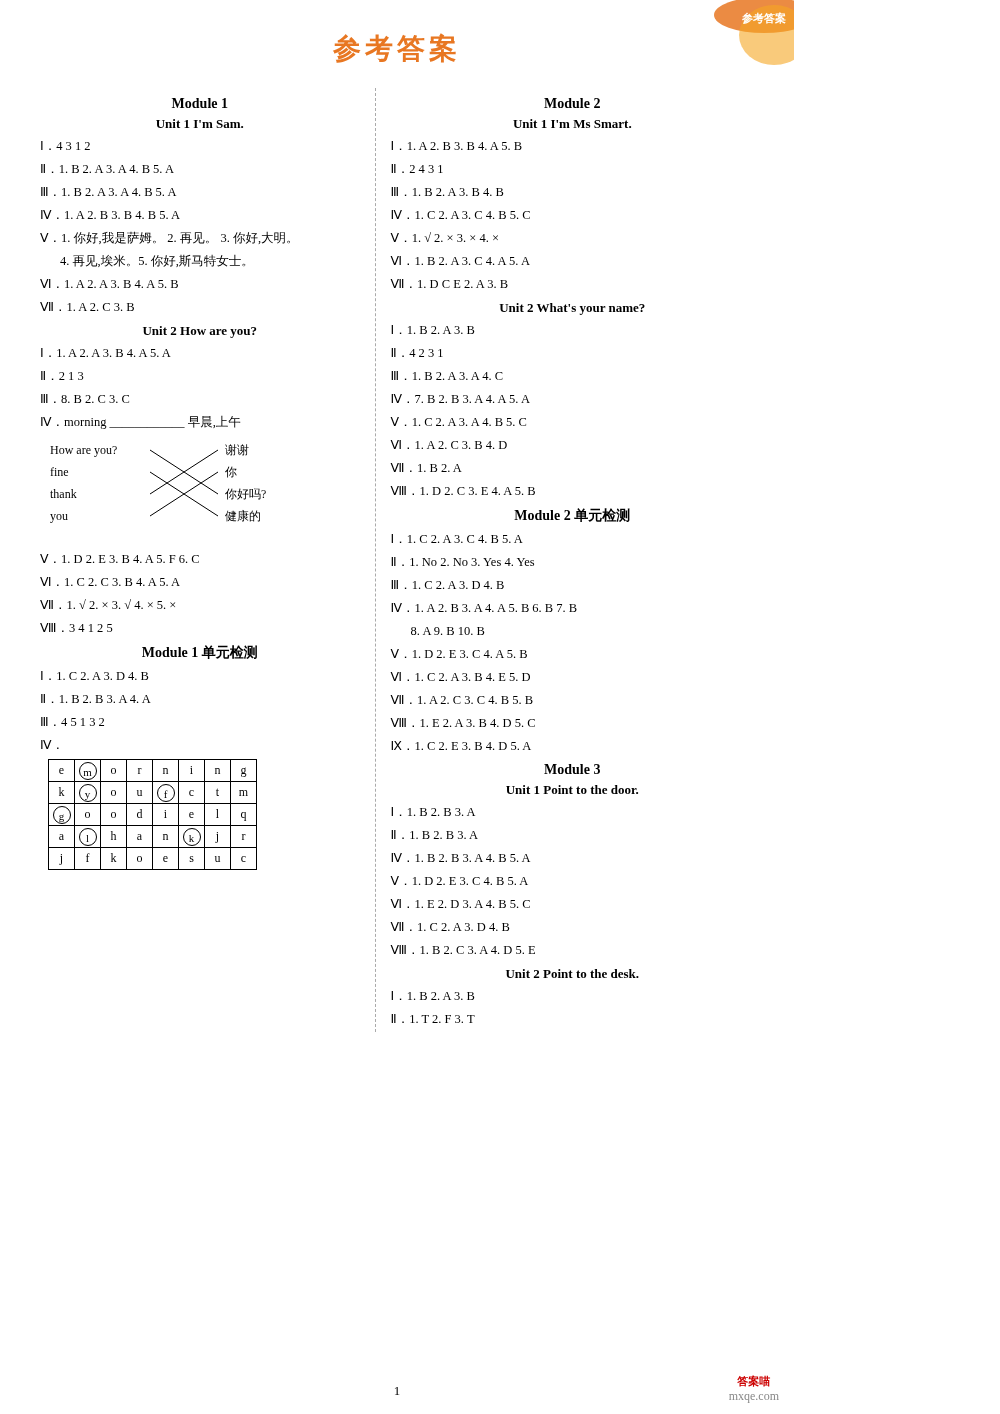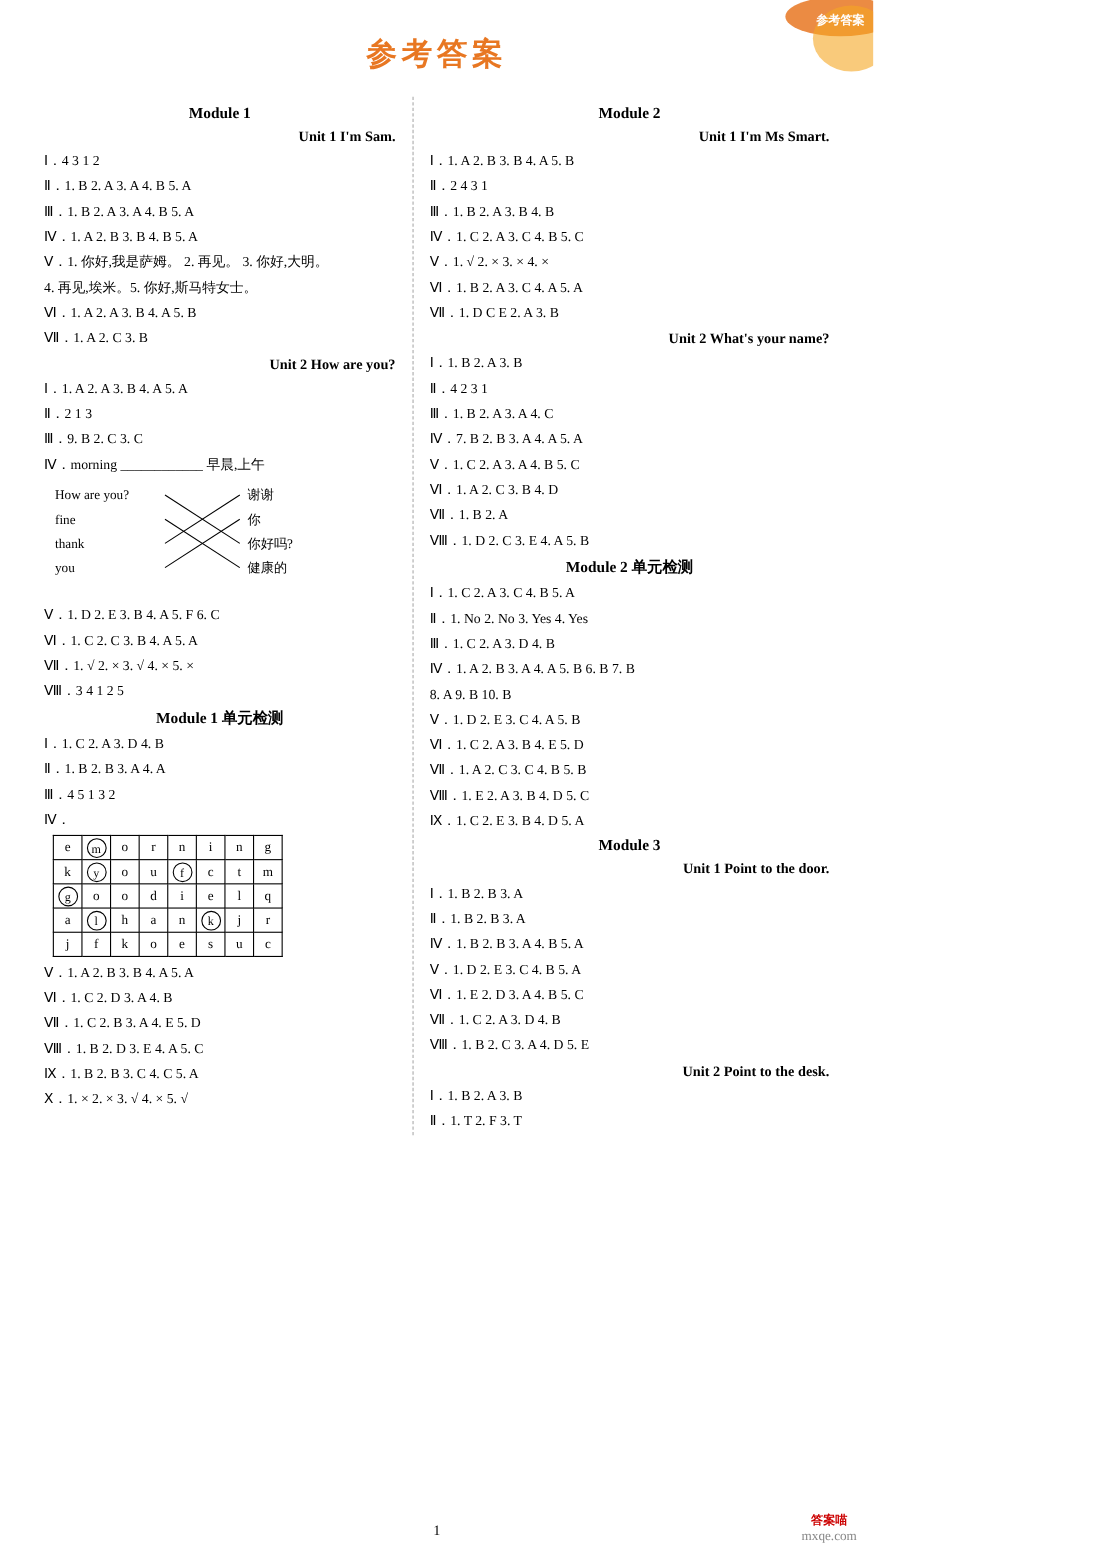--- a/index.html
+++ b/index.html
@@ -60,21 +60,21 @@
     }
     .module-title {
       font-weight: bold;
       font-size: 14px;
       text-align: center;
       margin: 8px 0 4px 0;
     }
     .unit-title {
       font-weight: bold;
       font-size: 13px;
-      text-align: right;
+      text-align: center;
       margin: 4px 0 4px 0;
     }
     .answer-line {
       margin: 3px 0;
       line-height: 1.6;
       font-size: 12.5px;
     }
     .section-gap {
       margin-top: 6px;
     }
@@ -117,20 +117,21 @@
     
     .bottom-right-mark {
       position: absolute;
       bottom: 10px;
       right: 15px;
       font-size: 10px;
       color: #c00;
       text-align: center;
     }
     .indent {
+      margin-left: 20px;
     }
   </style>
 </head>
 <body>
 
 <div class="page">
 
   <div class="top-right-deco">
     <svg viewBox="0 0 120 80" xmlns="http://www.w3.org/2000/svg">
       <ellipse cx="90" cy="15" rx="50" ry="18" fill="#e87722" opacity="0.85"></ellipse>
@@ -156,21 +157,21 @@
         <div class="answer-line">Ⅴ．1. 你好,我是萨姆。 2. 再见。 3. 你好,大明。</div>
         <div class="answer-line indent">4. 再见,埃米。5. 你好,斯马特女士。</div>
         <div class="answer-line">Ⅵ．1. A  2. A  3. B  4. A  5. B</div>
         <div class="answer-line">Ⅶ．1. A  2. C  3. B</div>
       </div>
 
       <div class="unit-title section-gap">Unit 2  How are you?</div>
       <div>
         <div class="answer-line">Ⅰ．1. A  2. A  3. B  4. A  5. A</div>
         <div class="answer-line">Ⅱ．2  1  3</div>
-        <div class="answer-line">Ⅲ．9. B  2. C  3. C</div>
+        <div class="answer-line">Ⅲ．8. B  2. C  3. C</div>
         <div class="answer-line">Ⅳ．morning ____________ 早晨,上午</div>
       </div>
 
       <div class="matching-area">
         <svg width="280" height="105" viewBox="0 0 280 105">
 
           <text x="10" y="18" font-size="12" font-family="serif">How are you?</text>
           <text x="10" y="40" font-size="12" font-family="serif">fine</text>
           <text x="10" y="62" font-size="12" font-family="serif">thank</text>
           <text x="10" y="84" font-size="12" font-family="serif">you</text>
@@ -253,28 +254,20 @@
             <td>k</td>
             <td>o</td>
             <td>e</td>
             <td>s</td>
             <td>u</td>
             <td>c</td>
           </tr>
         </tbody>
       </table>
 
-      <div>
-        <div class="answer-line">Ⅴ．1. A  2. B  3. B  4. A  5. A</div>
-        <div class="answer-line">Ⅵ．1. C  2. D  3. A  4. B</div>
-        <div class="answer-line">Ⅶ．1. C  2. B  3. A  4. E  5. D</div>
-        <div class="answer-line">Ⅷ．1. B  2. D  3. E  4. A  5. C</div>
-        <div class="answer-line">Ⅸ．1. B  2. B  3. C  4. C  5. A</div>
-        <div class="answer-line">Ⅹ．1. ×  2. ×  3. √  4. ×  5. √</div>
-      </div>
 
     </div>
 
     <div class="col-right">
 
       <div class="module-title">Module 2</div>
 
       <div class="unit-title">Unit 1  I'm Ms Smart.</div>
       <div>
         <div class="answer-line">Ⅰ．1. A  2. B  3. B  4. A  5. B</div>

